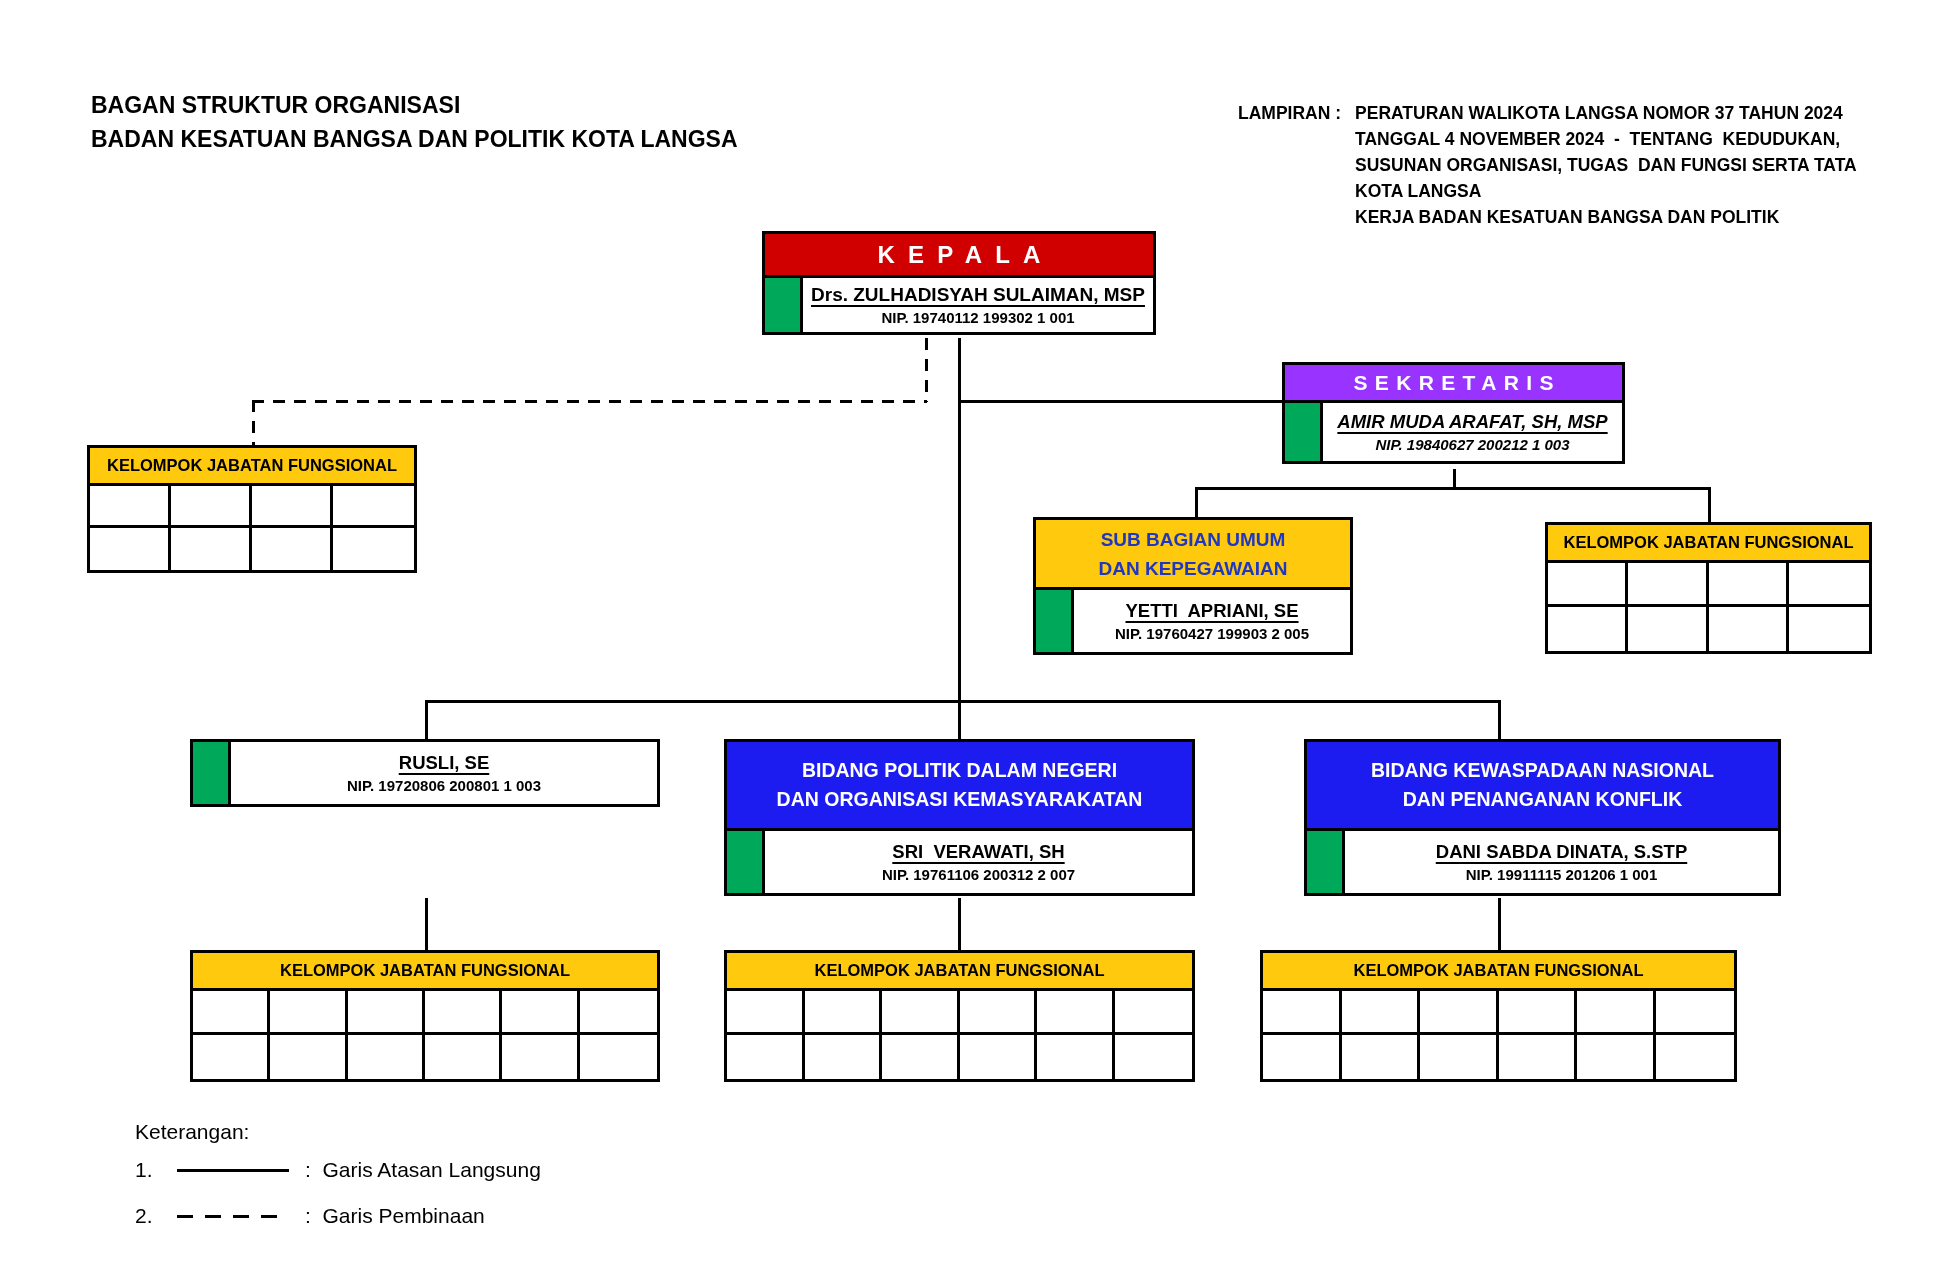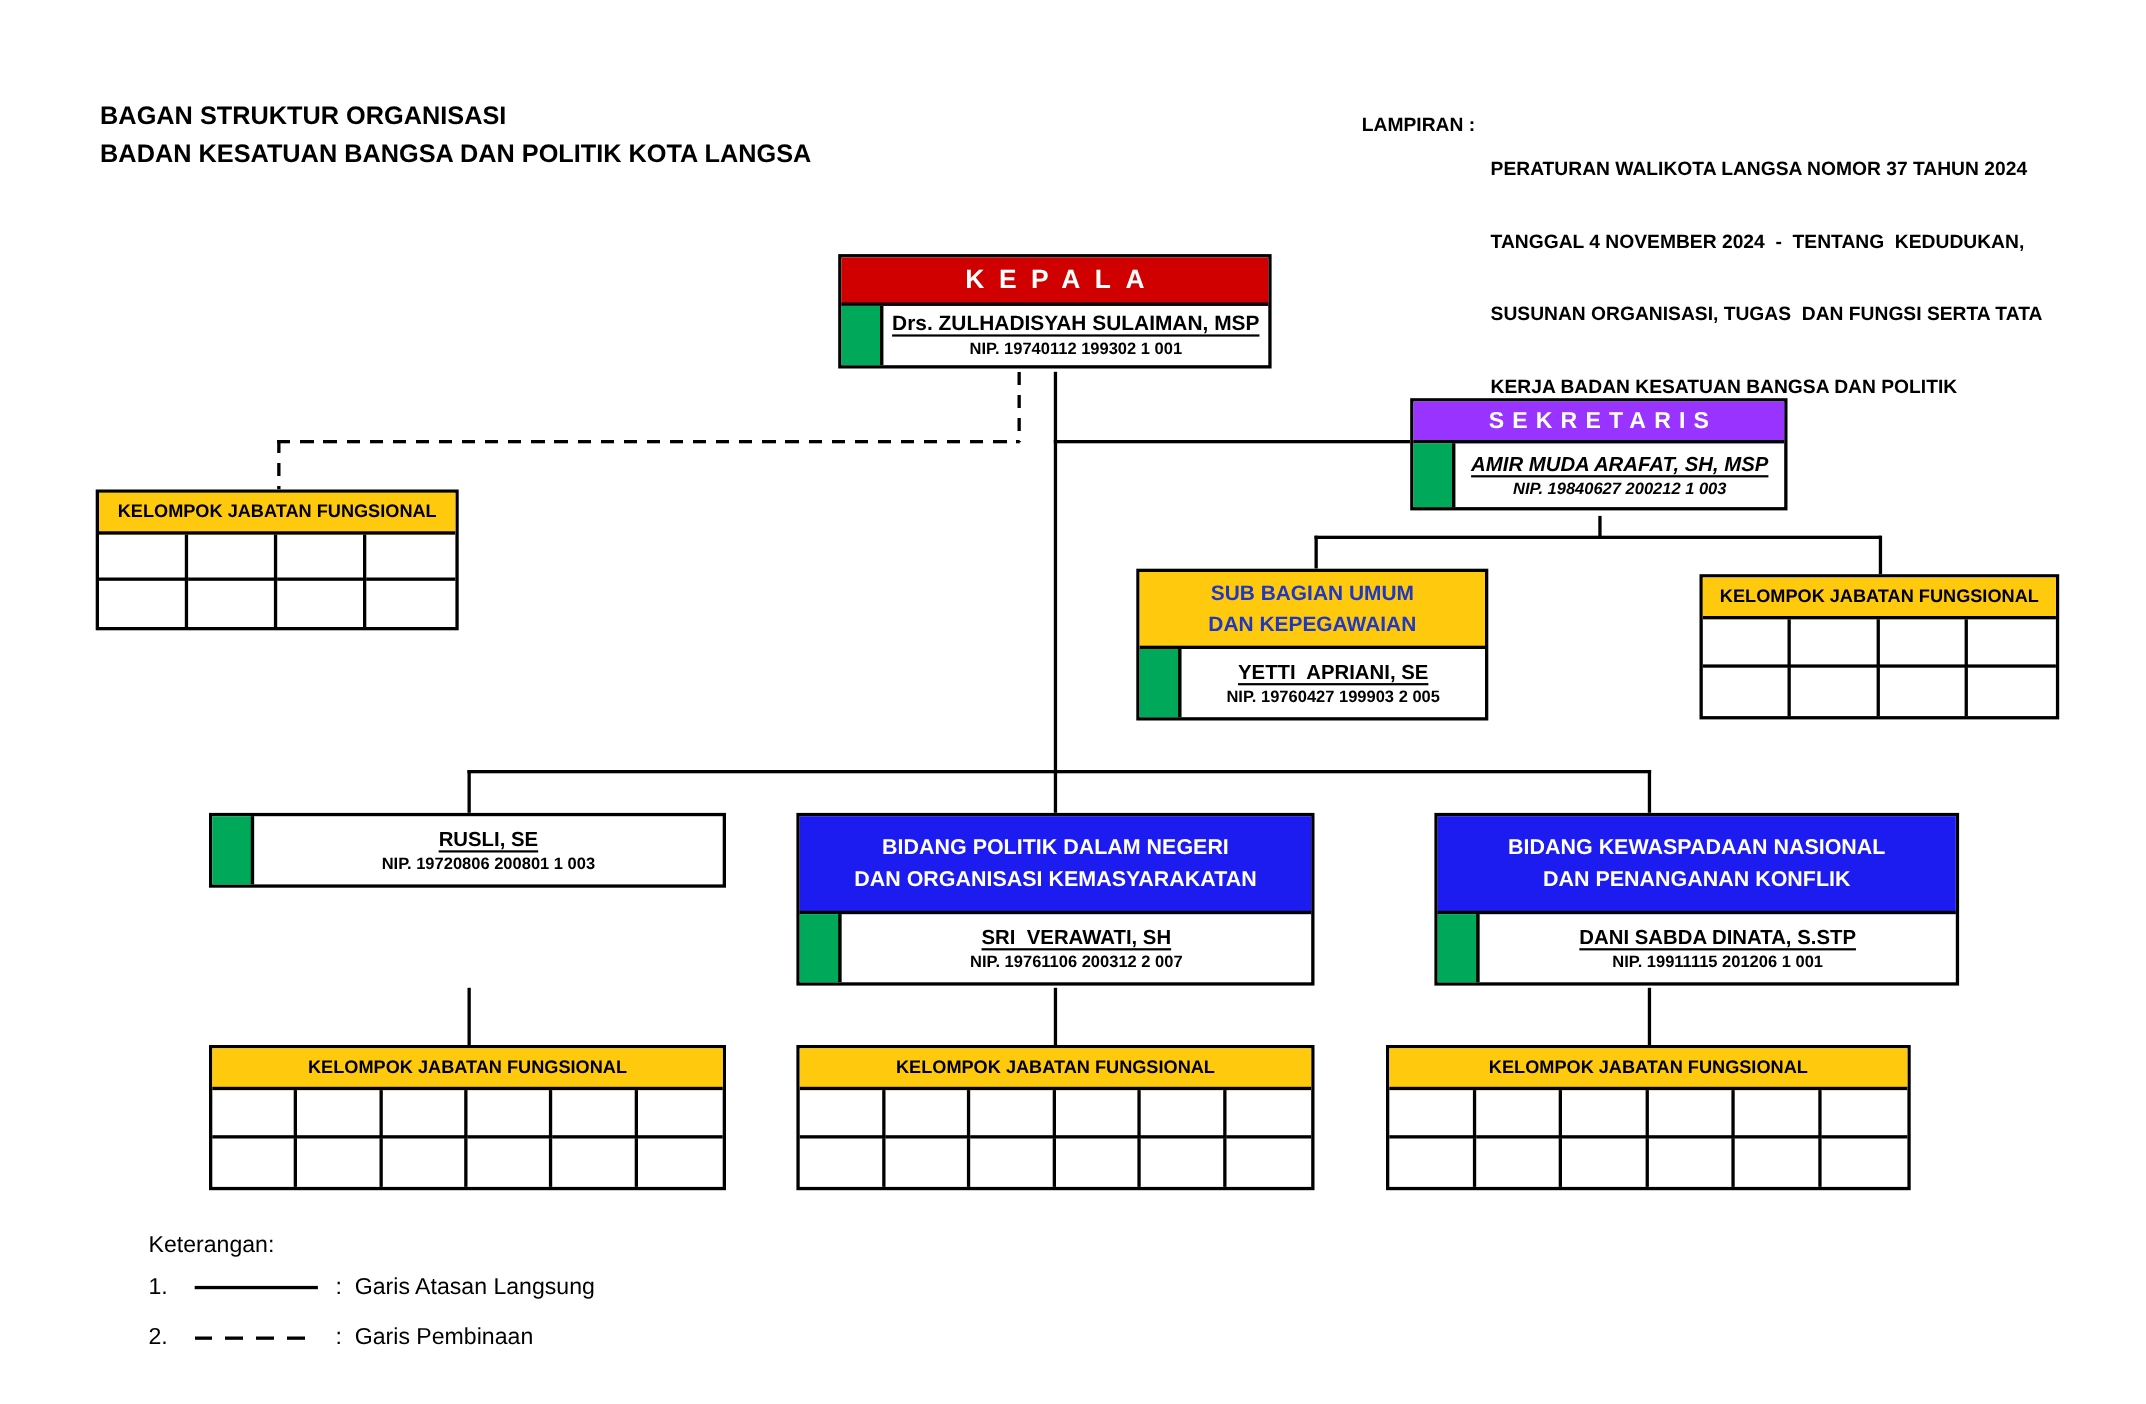--- a/index.html
+++ b/index.html
@@ -20,21 +20,21 @@
   
   .doc-title{
     position:absolute; left:91px; top:88px;
     font-size:23px; font-weight:bold; line-height:34px; white-space:pre;
   }
   .lampiran{
     position:absolute; left:1238px; top:100px;
     display:flex; font-size:17.5px; font-weight:bold; line-height:26px;
   }
   .lampiran-label{flex:0 0 auto; margin-right:14px; white-space:pre;}
-  .lampiran-lines div{white-space:pre;margin-top:40px;}
+  .lampiran-lines div{white-space:pre;}
 
   
   .node{
     position:absolute; border:3px solid var(--ink); background:#fff;
   }
   .node-head{
     display:flex; flex-direction:column; align-items:center; justify-content:center;
     border-bottom:3px solid var(--ink); text-align:center; font-weight:bold;
   }
   .head-red{background:var(--red); color:#fff; font-size:24px; letter-spacing:.55em; text-indent:.55em;}
@@ -93,22 +93,22 @@
 <div id="canvas">
 
   <div class="doc-title"><span>BAGAN STRUKTUR ORGANISASI</span><br><span>BADAN KESATUAN BANGSA DAN POLITIK KOTA LANGSA</span></div>
 
   <div class="lampiran">
     <div class="lampiran-label">LAMPIRAN :</div>
     <div class="lampiran-lines">
       <div>PERATURAN WALIKOTA LANGSA NOMOR 37 TAHUN 2024</div>
       <div>TANGGAL 4 NOVEMBER 2024  -  TENTANG  KEDUDUKAN,</div>
       <div>SUSUNAN ORGANISASI, TUGAS  DAN FUNGSI SERTA TATA</div>
+      <div>KOTA LANGSA</div>
       <div>KERJA BADAN KESATUAN BANGSA DAN POLITIK</div>
-      <div>KOTA LANGSA</div>
     </div>
   </div>
 
   <div class="vdash" style="left:925px; top:338px; height:64px;"></div>
   <div class="hdash" style="left:252px; top:400px; width:675px;"></div>
   <div class="vdash" style="left:252px; top:400px; height:45px;"></div>
 
   <div class="vline" style="left:958px; top:338px; height:401px;"></div>
   <div class="hline" style="left:958px; top:400px; width:324px;"></div>
 

